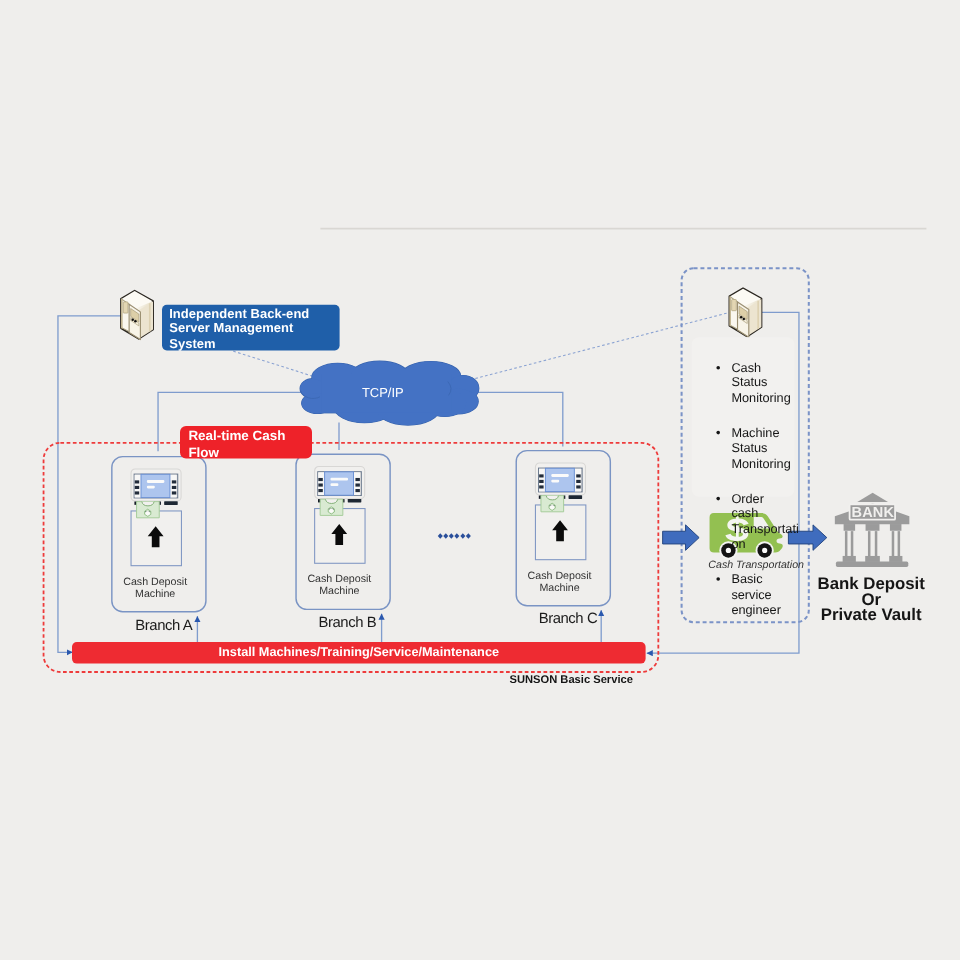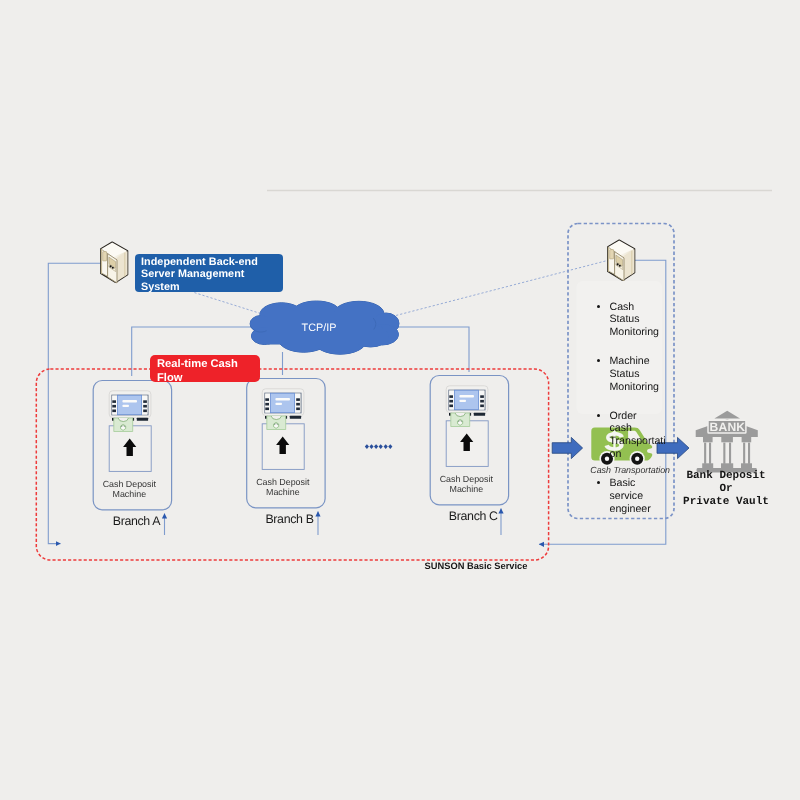--- a/index.html
+++ b/index.html
@@ -15,21 +15,21 @@
   .red-flow{left:150px;top:355px;width:110px;height:27px;background:#ee2229;border-radius:5px;
         font-size:11.2px;line-height:14px;padding:2px 0 0 7px;overflow:visible;white-space:nowrap;}
   .install-bar{position:absolute;left:60px;top:535px;width:478px;height:18px;background:#ee2b32;
         border-radius:4px;color:#fff;font-weight:bold;font-size:10.6px;line-height:18px;text-align:center;}
   .cap{position:absolute;font-weight:bold;color:#151515;text-align:center;}
   .basic-cap{left:386px;top:560px;width:180px;font-size:9.3px;line-height:12px;}
   .bullets{position:absolute;left:583.5px;top:284.5px;margin:0;padding:0 0 0 10px;width:80px;
         list-style:disc;color:#151515;font-size:10.6px;line-height:12.85px;font-weight:500;}
   .bullets li{margin:16px;padding:0;}
   .mgmt-cap{left:533px;top:519px;width:150px;font-size:9.2px;line-height:12.4px;}
-  .bank-cap{left:678px;top:470px;width:96px;font-size:11px;line-height:12.8px;font-family:Liberation Mono, monospace;}
+  .bank-cap{left:678px;top:480px;width:96px;font-size:14px;line-height:12.8px;}
   .truck-cap{position:absolute;left:570px;top:465px;width:100px;text-align:right;
         font-size:8.9px;color:#333;font-style:italic;}
 </style>
 </head>
 <body>
 
 <div id="stage">
 
   <svg id="svgroot" viewBox="0 0 800 800" xmlns="http://www.w3.org/2000/svg">
     <defs>
@@ -316,20 +316,23 @@
     <span>Independent Back-end</span><br>
     <span>Server Management</span><br>
     <span>System</span>
   </div>
 
   <div class="label-box red-flow">
     <span>Real-time Cash</span><br>
     <span>Flow</span>
   </div>
 
+  <div class="install-bar">
+    <span>Install Machines/Training/Service/Maintenance</span>
+  </div>
 
   <div class="cap basic-cap">SUNSON Basic Service</div>
 
   <ul class="bullets">
     <li>
       <span>Cash Status</span><br>
       <span>Monitoring</span>
     </li>
     <li>
       <span>Machine</span><br>

